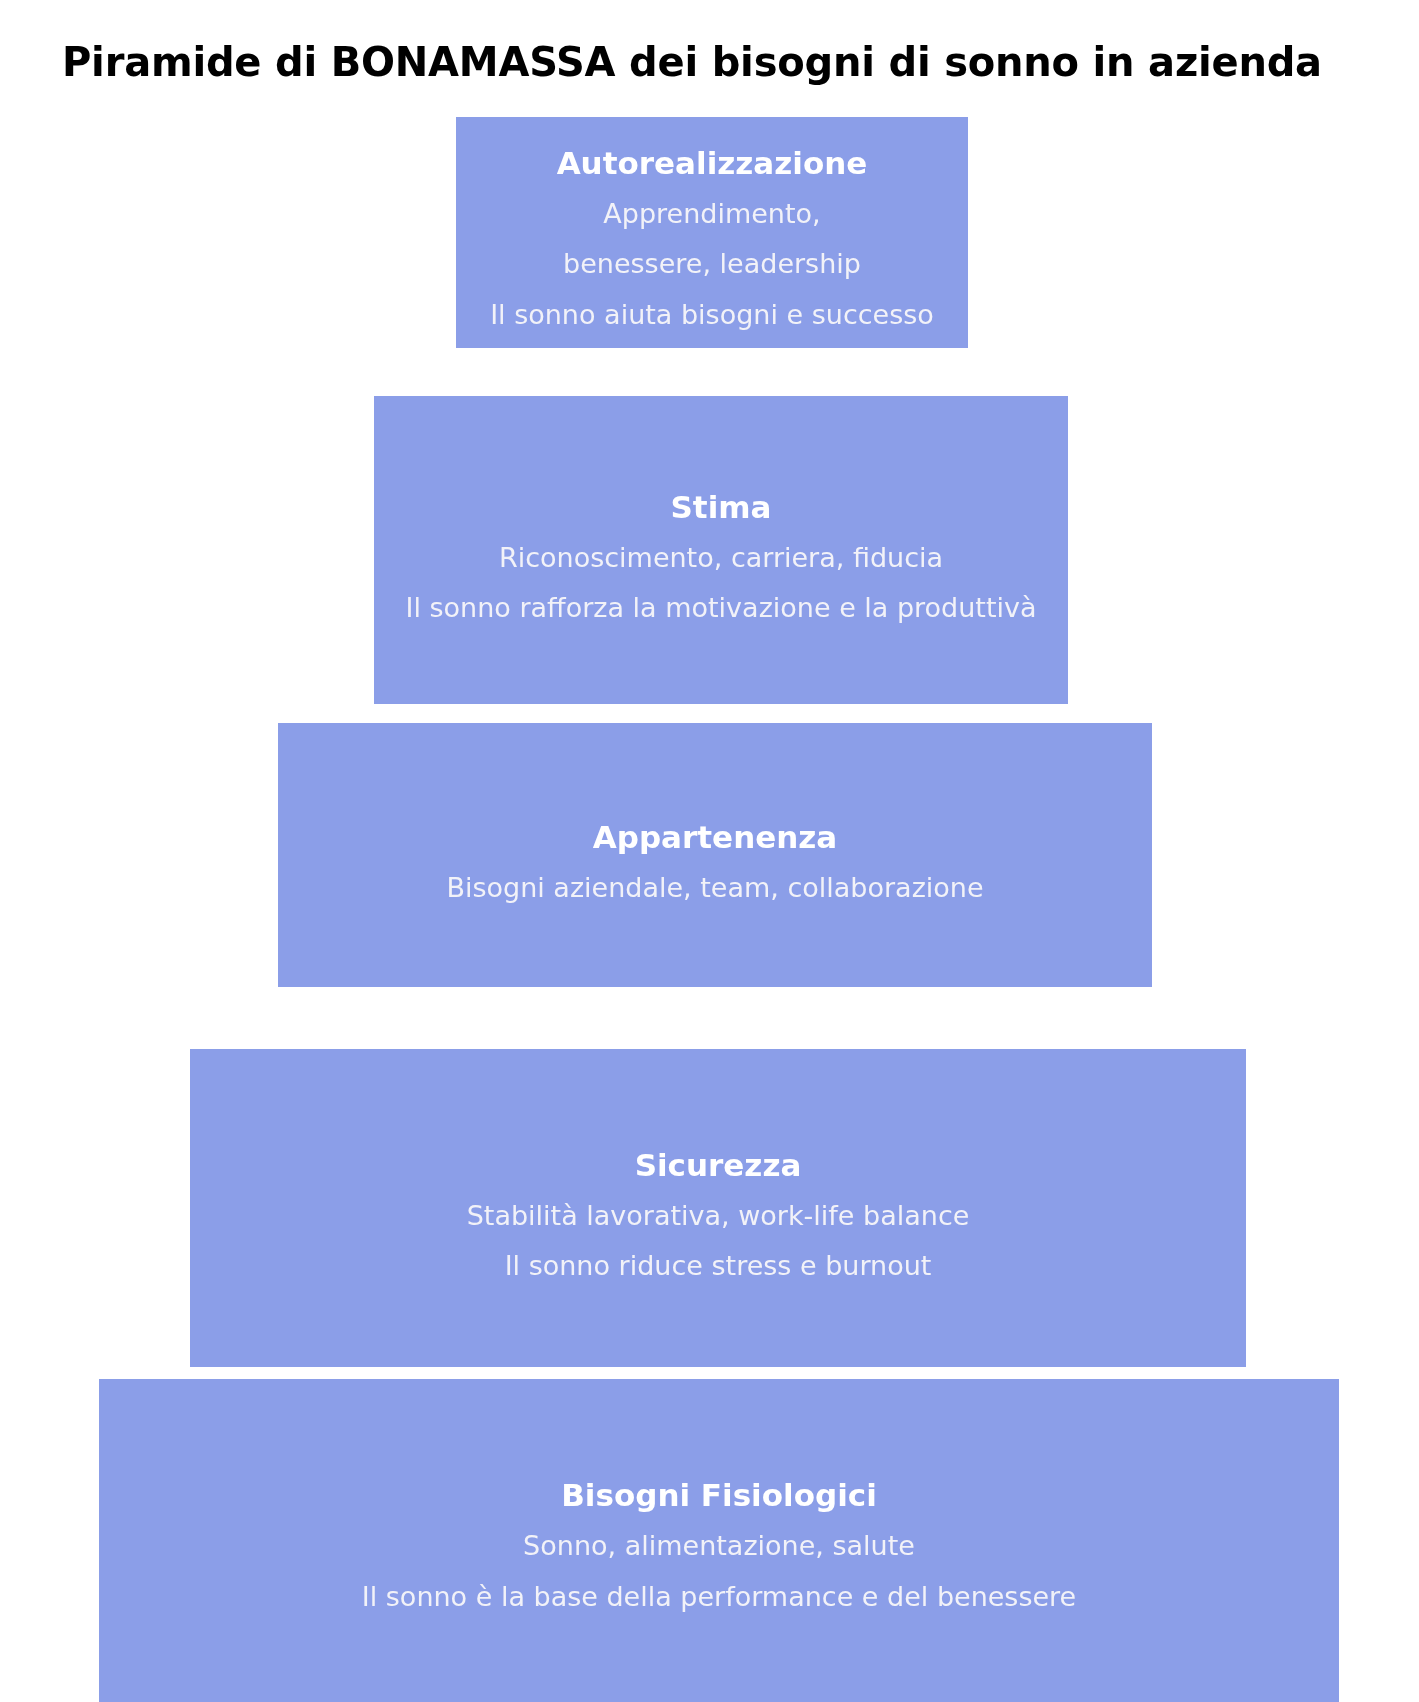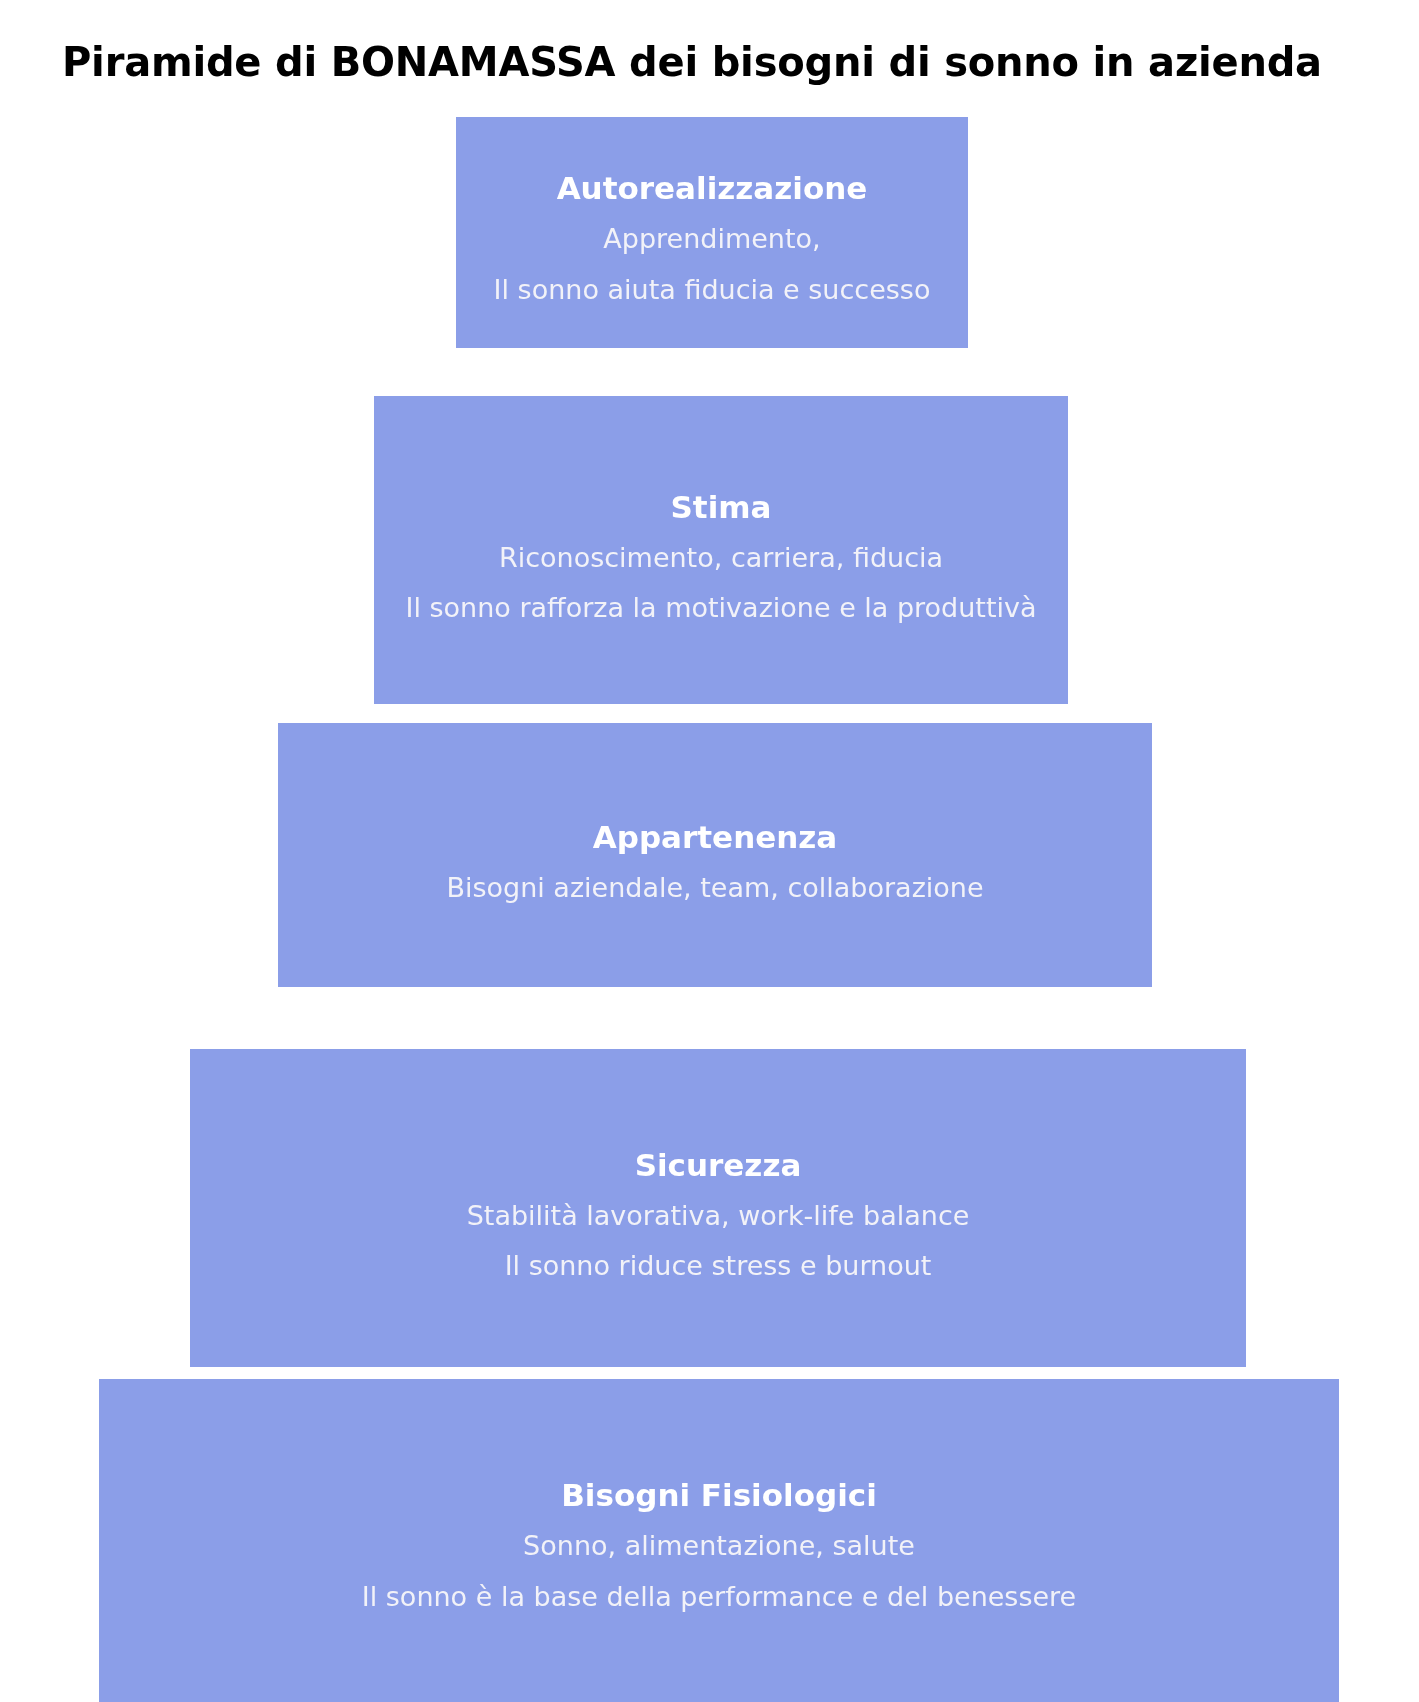--- a/index.html
+++ b/index.html
@@ -119,21 +119,22 @@
 <body>
 
 <div id="pyramid-page">
 
   <div id="chart-title">Piramide di BONAMASSA dei bisogni di sonno in azienda</div>
 
   <div class="pyramid-level" id="level-autorealizzazione" style="background: rgb(139, 158, 232);">
     <div class="level-inner">
       <span class="level-title">Autorealizzazione</span>
       <span class="level-line">Apprendimento,</span>
-      <span class="level-line">Il sonno aiuta fiducia e successo</span>
+      <span class="level-line">benessere, leadership</span>
+      <span class="level-line">Il sonno aiuta bisogni e successo</span>
     </div>
   </div>
 
   <div class="pyramid-level" id="level-stima" style="background: rgb(139, 158, 232);">
     <div class="level-inner">
       <span class="level-title">Stima</span>
       <span class="level-line">Riconoscimento, carriera, fiducia</span>
       <span class="level-line">Il sonno rafforza la motivazione e la produttivà</span>
     </div>
   </div>

